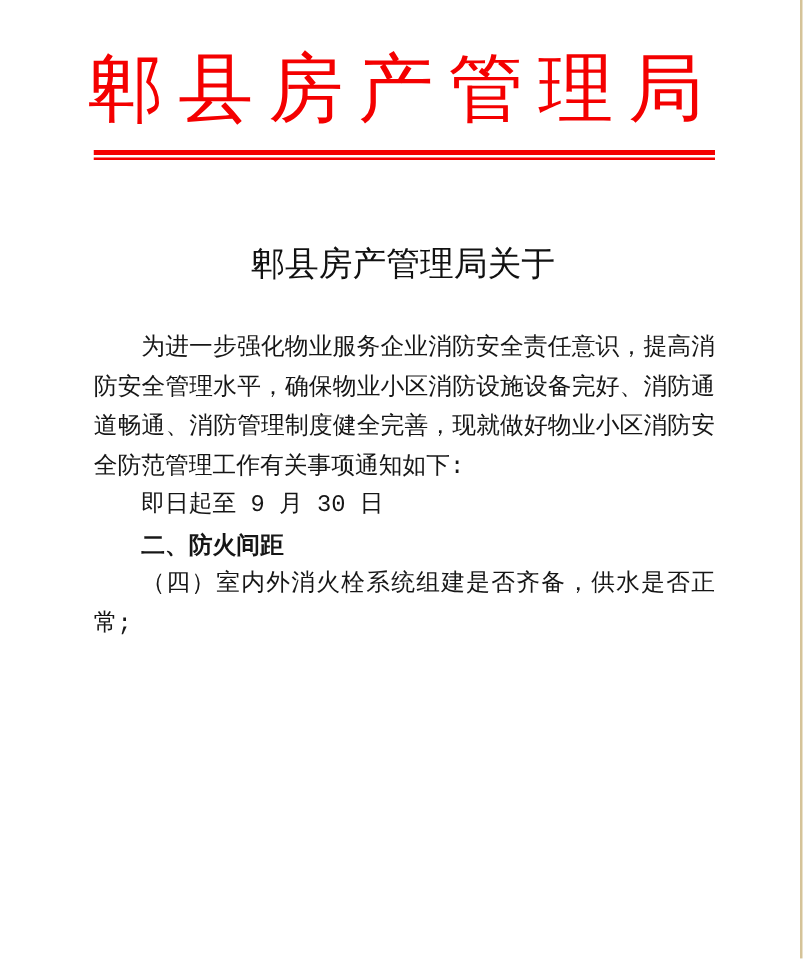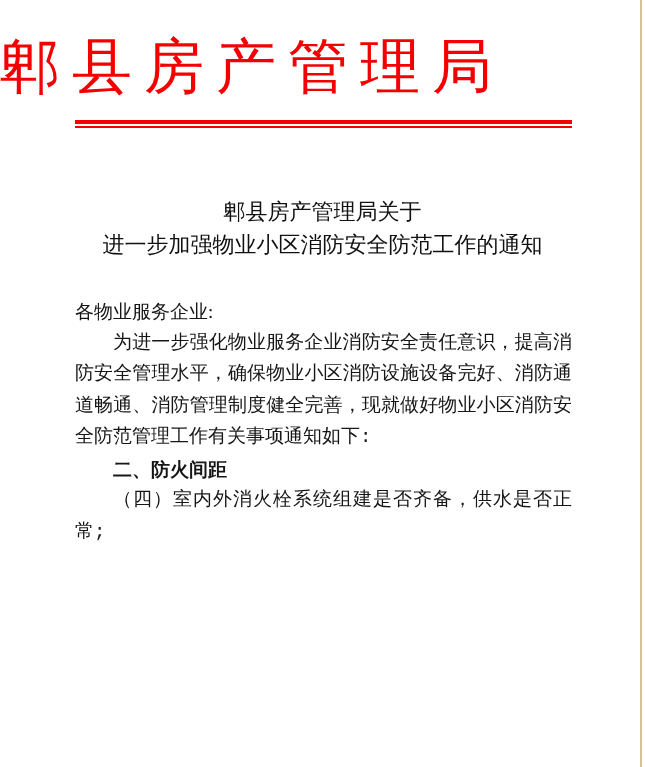--- a/index.html
+++ b/index.html
@@ -15,40 +15,40 @@
   
   .page-edge {
     position: absolute;
     top: 0; right: 3px;
     width: 2px; height: 100%;
     background: #d5c398;
   }
   
   .letterhead { padding-top: 40px; }
   .agency {
-    text-align: left;
+    text-align: center;
     color: #f40000;
     font-size: 60px;
     line-height: 62px;
     letter-spacing: 12px;
     font-weight: 400;
     white-space: nowrap;
-    font-family: Liberation Mono, monospace;
+    font-family: Liberation Serif, serif;
   }
   .red-rule {
     margin: 18px 73px 0 75px;
     height: 2px;                      
     border-top: 4px solid #f40000;    
     border-bottom: 2px solid #f40000; 
   }
   
   .doc-title {
     margin-top: 67px;
     text-align: center;
-    font-size: 22px;
+    font-size: 27px;
     line-height: 33px;
     font-weight: 500;
     color: #111;
   }
   
   .doc-body {
     margin: 35px 73px 0 75px;
     font-size: 19px;
     line-height: 31.5px;
     text-align: justify;
@@ -70,26 +70,25 @@
 
 <div class="page">
 
   <div class="letterhead">
     <div class="agency">郫县房产管理局</div>
     <div class="red-rule"></div>
   </div>
 
   <div class="doc-title">
     <div>郫县房产管理局关于</div>
-    <div>进一步加强物业小区消防安全防范工作的通知</div>
   </div>
 
   <div class="doc-body">
-    <p class="plain">各物业服务企业:</p>
     <p class="indent">为进一步强化物业服务企业消防安全责任意识，提高消防安全管理水平，确保物业小区消防设施设备完好、消防通道畅通、消防管理制度健全完善，现就做好物业小区消防安全防范管理工作有关事项通知如下:</p>
 
+    <p class="indent plain">即日起至 9 月 30 日</p>
 
     <p class="heading">二、防火间距</p>
     <p class="indent">（四）室内外消火栓系统组建是否齐备，供水是否正常;</p>
   </div>
 
   <div class="page-edge"></div>
 </div>
 
 </body></html>

